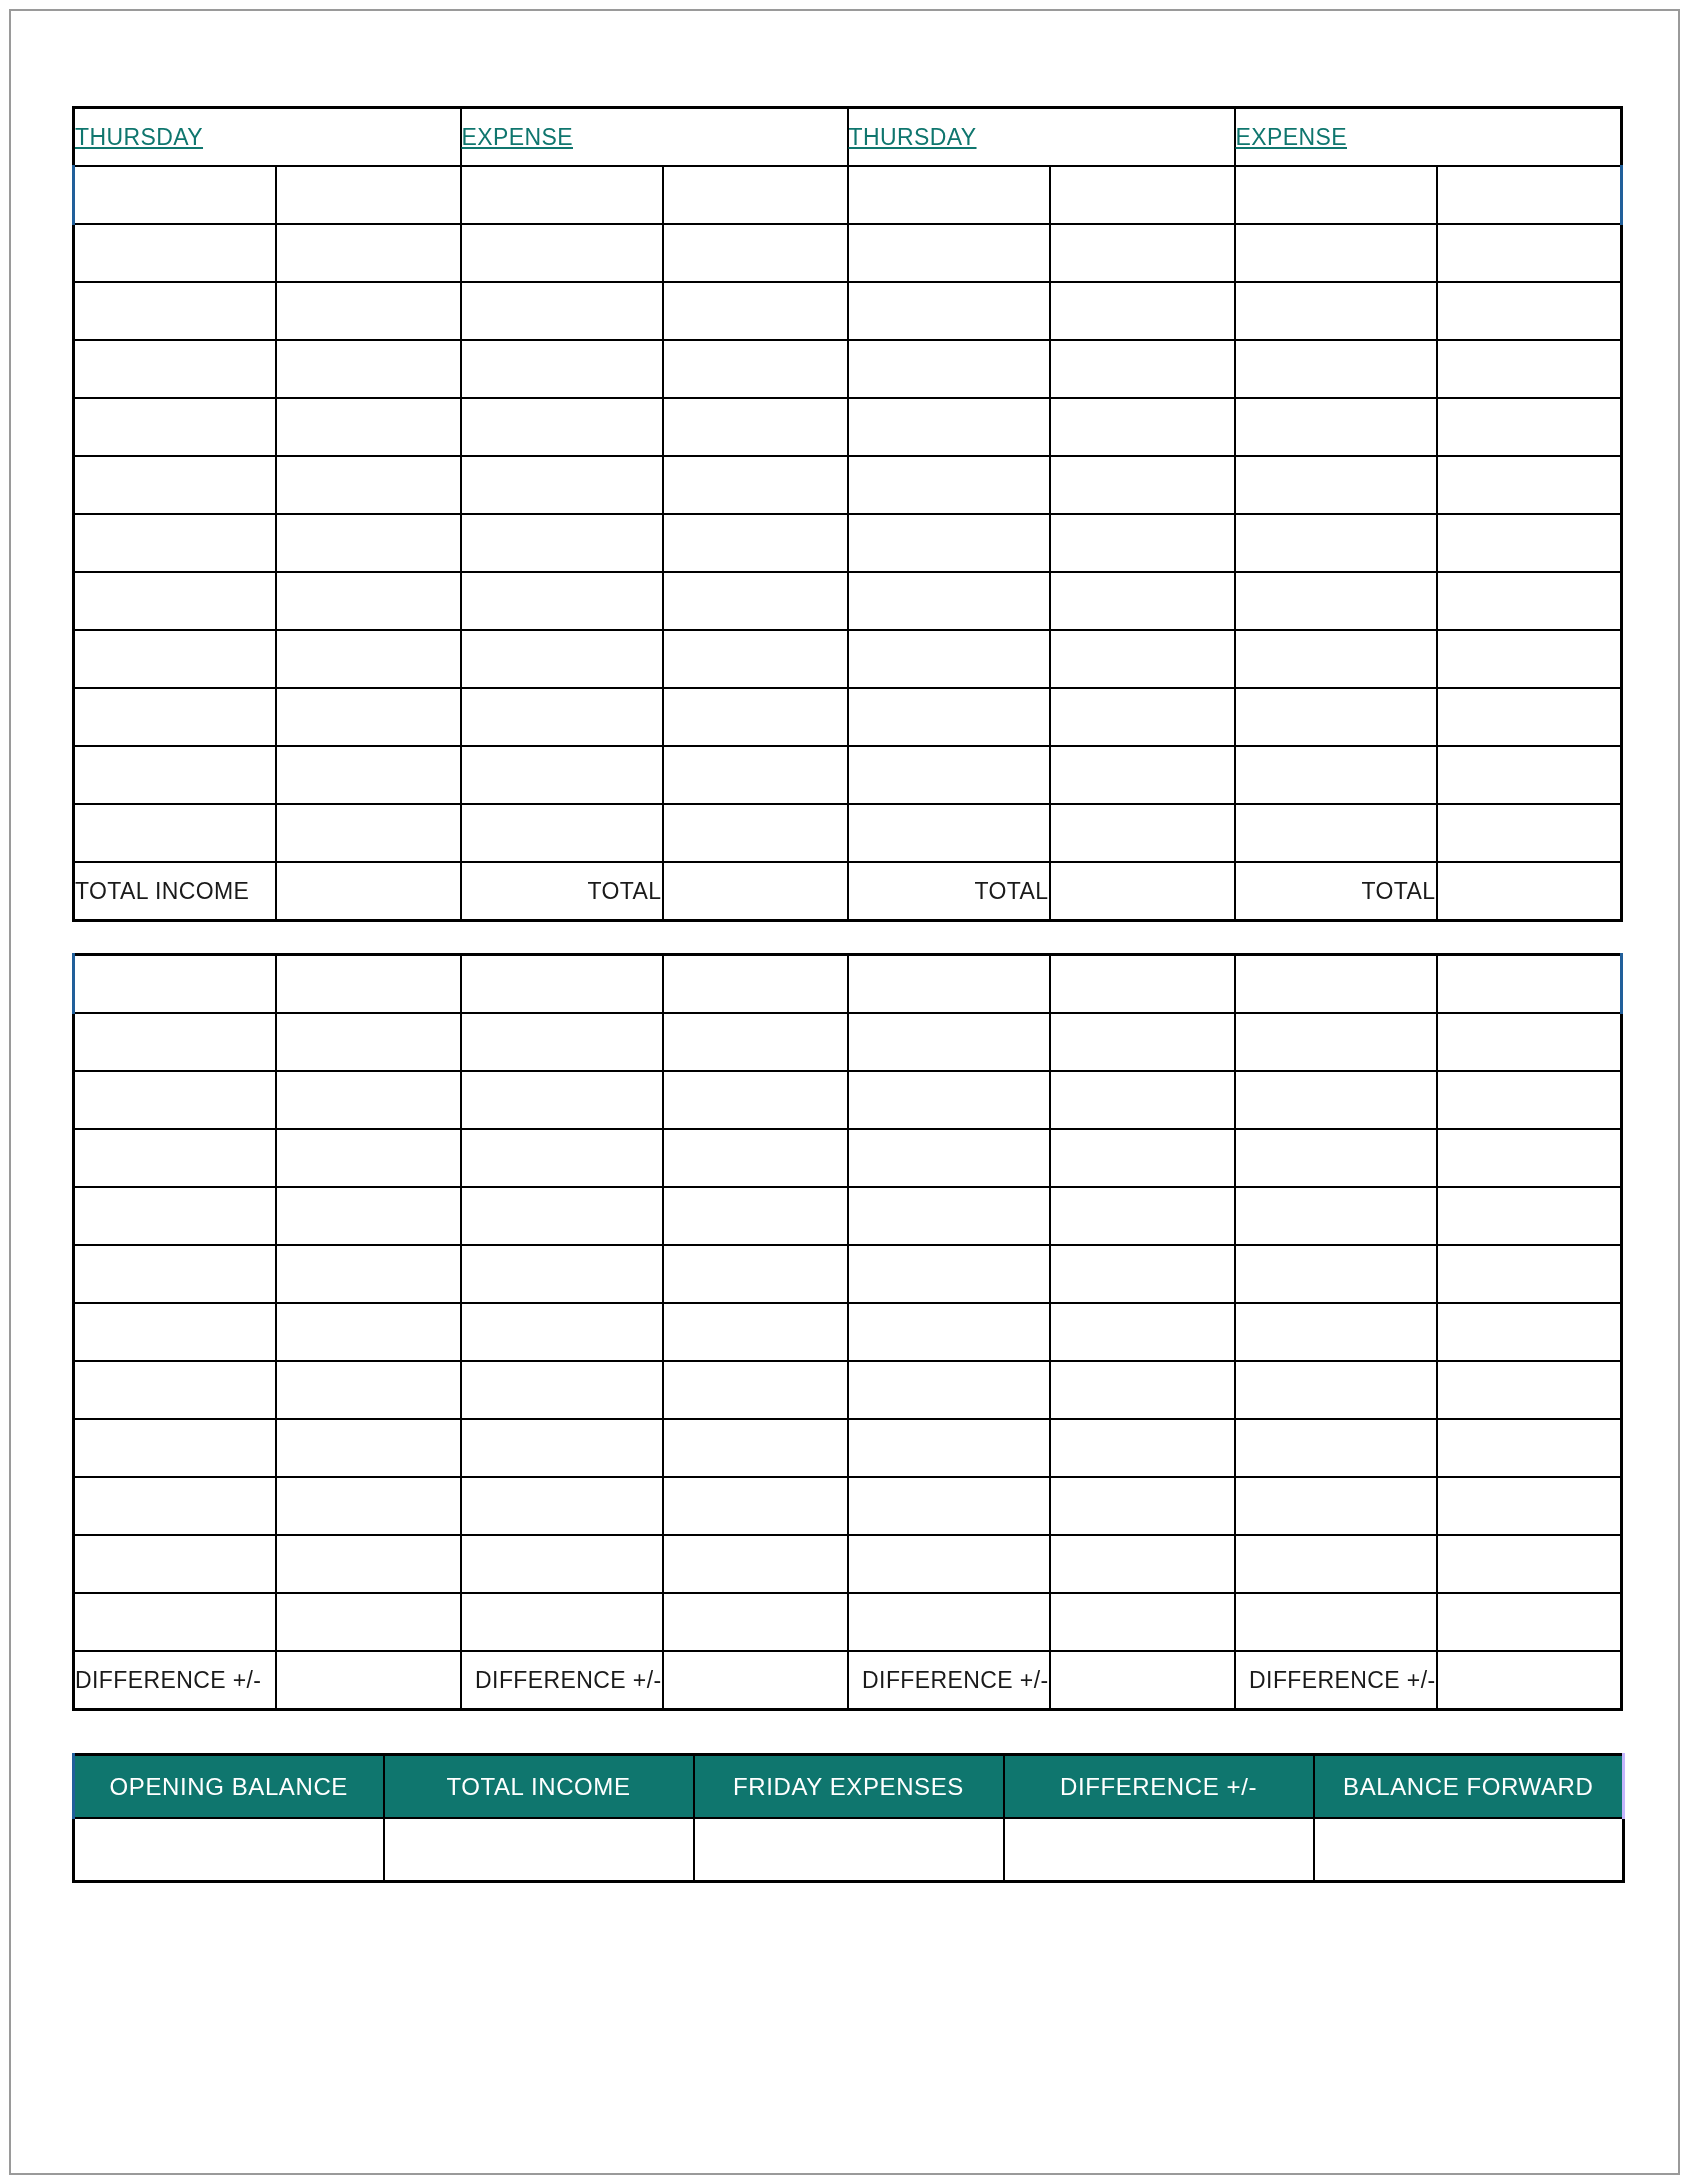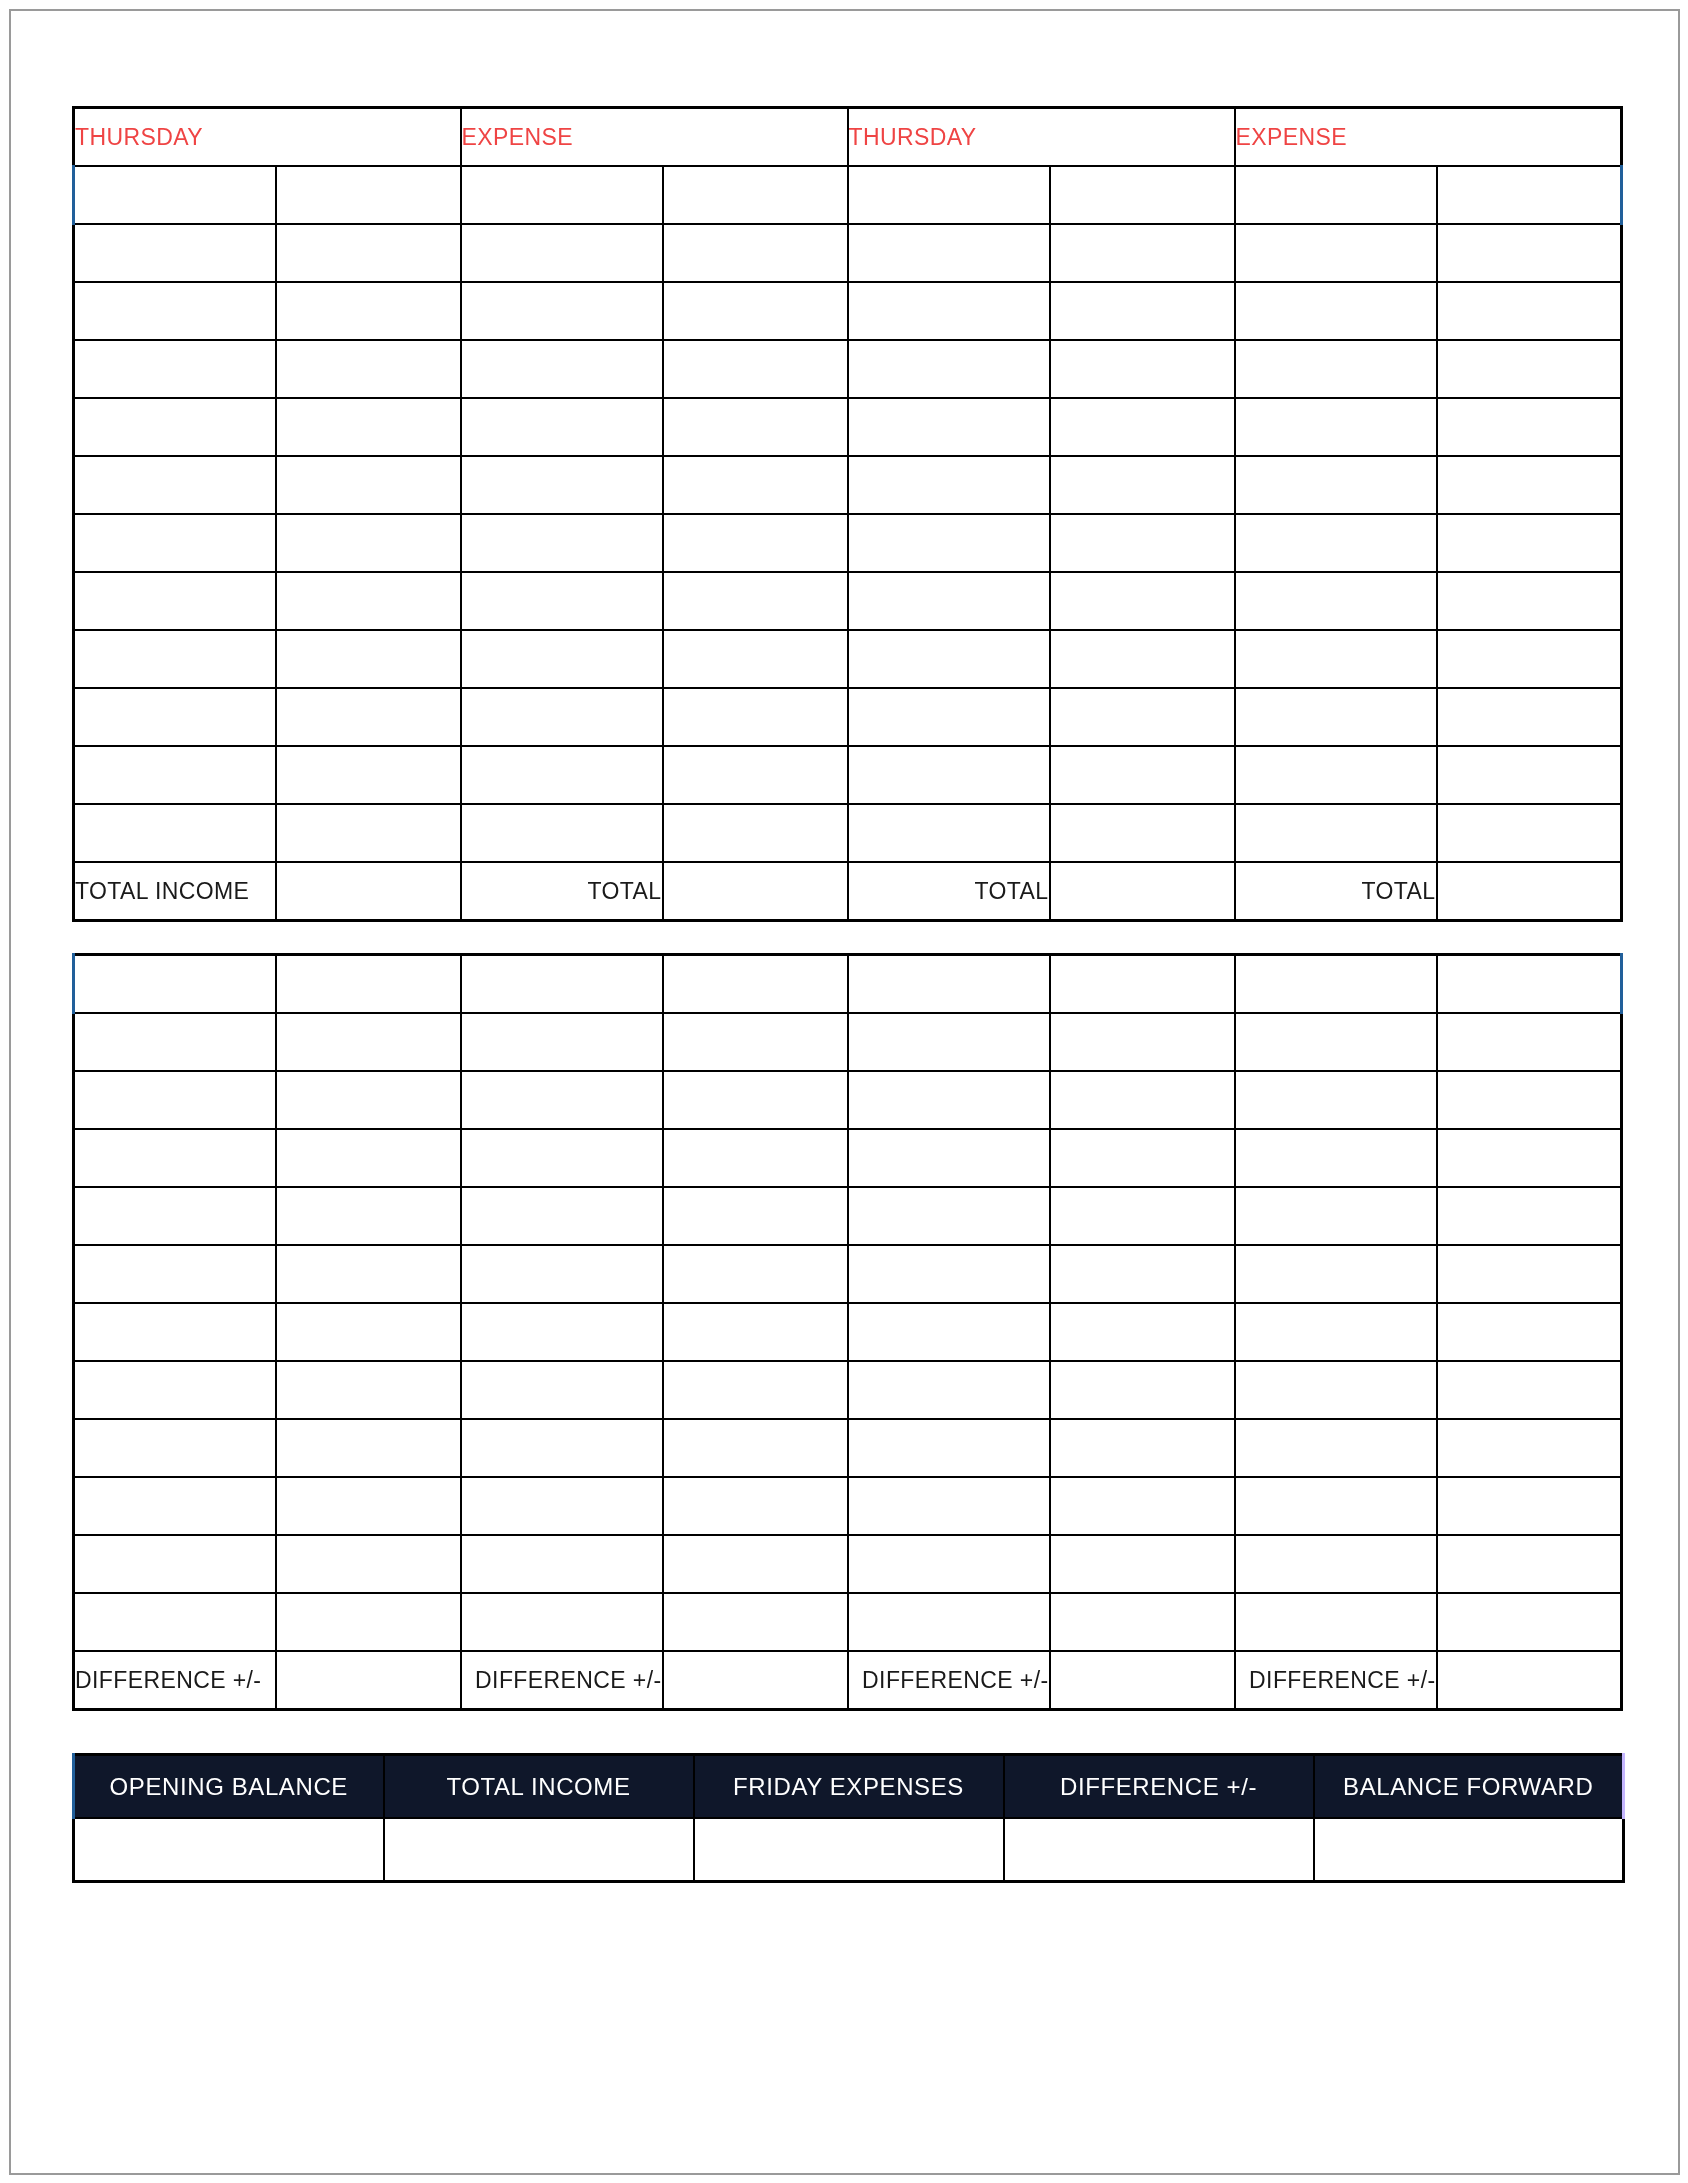--- a/index.html
+++ b/index.html
@@ -56,21 +56,22 @@
   col.c-label { width: 202px; }
   col.c-amt   { width: 185px; }
 
   
   td.day-title {
     background: #f7f7ef;
     text-align: left;
     padding-left: 14px;
     height: 55px;
     font-size: 24px;
-    color: #ef4444;
+    color: #0f766e;
+    text-decoration: underline;
   }
 
   
   td.band {
     background: #215f9a;
     color: #ffffff;
     text-align: center;
     height: 57px;
     font-size: 24px;
     border-top: 2px solid #000000;
@@ -111,21 +112,21 @@
     table-layout: fixed;
     width: 1550px;
     border: 3px solid #000000;
   }
   table.summary td {
     border: 2px solid #000000;
     padding: 0;
   }
   col.c-sum { width: 310px; }
   td.sum-head {
-    background: #0f172a;
+    background: #0f766e;
     color: #ffffff;
     text-align: center;
     height: 61px;
     font-size: 24px;
     letter-spacing: 0.6px;
     border-left: 2px solid #ffffff;
     border-right: 2px solid #ffffff;
     border-top: 3px solid #000000;
     border-bottom: 3px solid #000000;
   }

